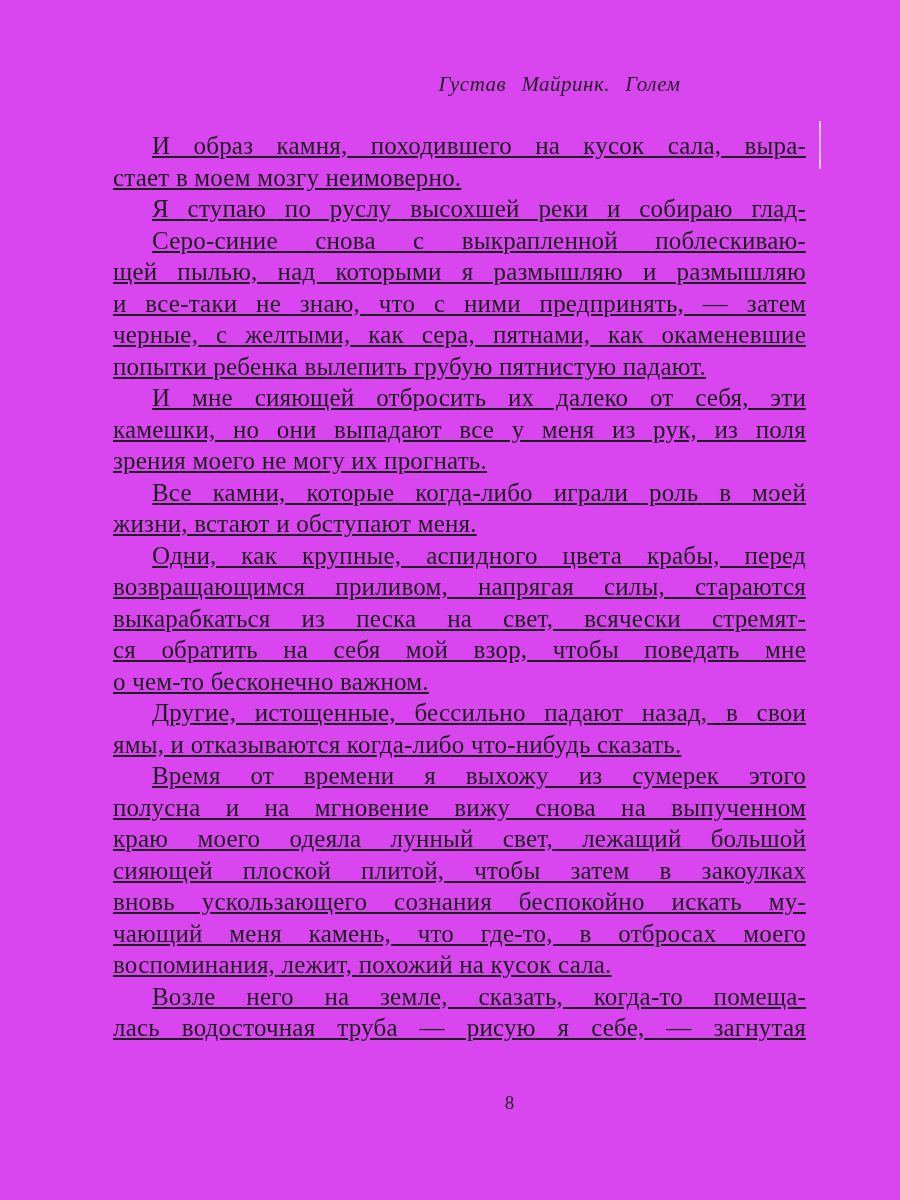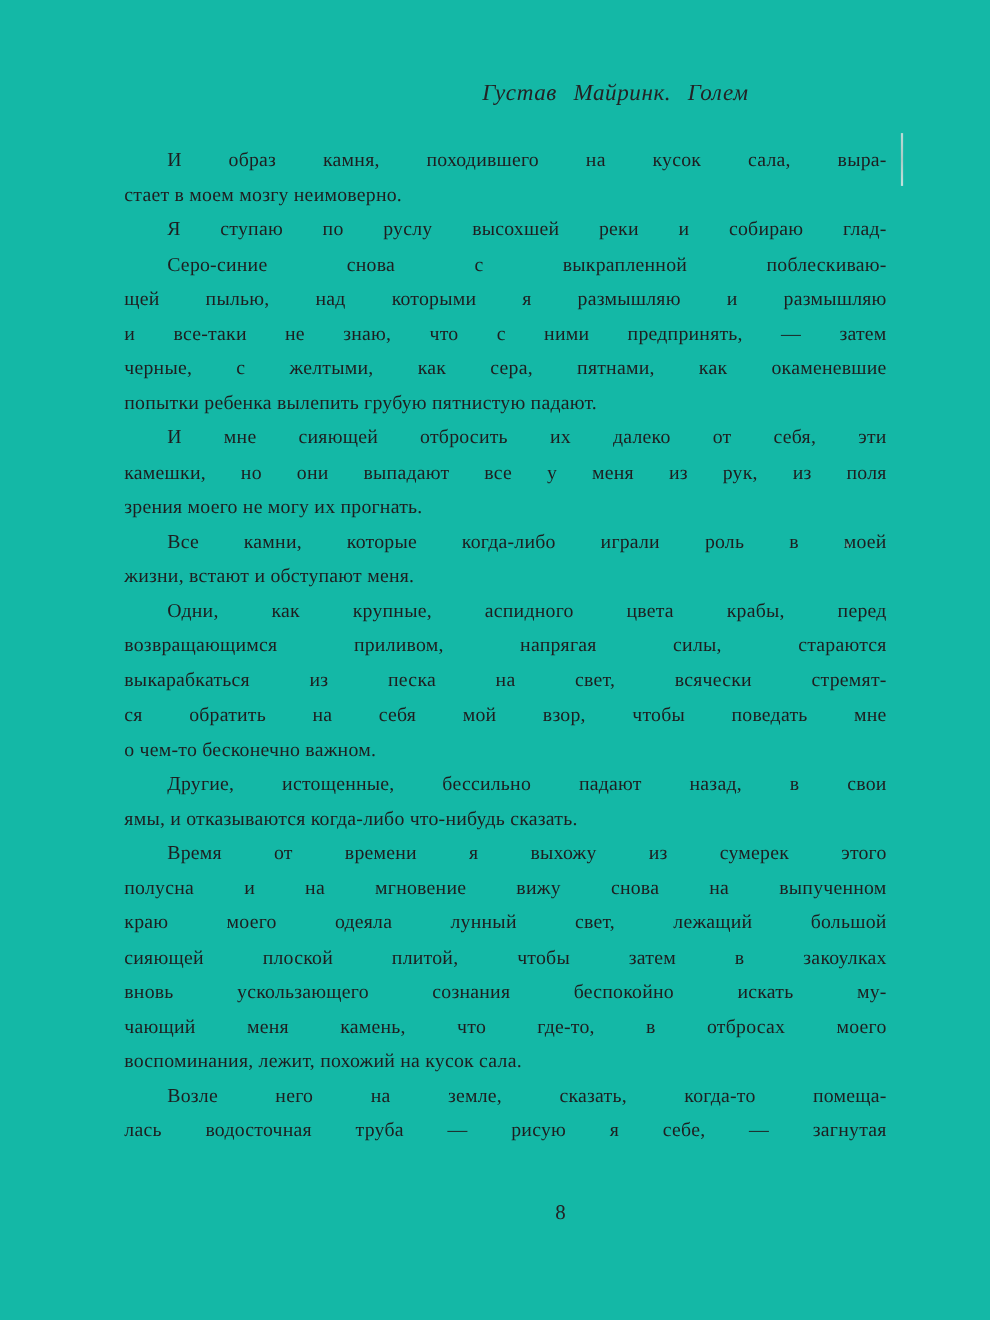--- a/index.html
+++ b/index.html
@@ -5,21 +5,21 @@
   html, body {
     margin: 0;
     padding: 0;
     background: #e9e9e9;
   }
   .page {
     position: relative;
     width: 900px;
     height: 1200px;
     margin: 0 auto;
-    background: #14b8a6;
+    background: #d946ef;
     overflow: hidden;
     font-family: "Liberation Serif", "DejaVu Serif", serif;
     color: #1e1e20;
   }
   .running-header {
     position: absolute;
     top: 72px;
     left: 113px;
     width: 693px;
     padding-left: 100px;
@@ -33,25 +33,26 @@
   }
   .body-text {
     position: absolute;
     top: 130px;
     left: 113px;
     width: 693px;
   }
   .line {
     height: 31.5px;
     line-height: 31.5px;
-    font-size: 18px;
+    font-size: 25px;
     white-space: normal;
     text-align: justify;
     text-align-last: justify;
     letter-spacing: 0.2px;
+    text-decoration: underline;
   }
   .line.first {
     text-indent: 39px;
   }
   .line.final {
     text-align: right;
     text-align-last: left;
   }
   .page-number {
     position: absolute;

